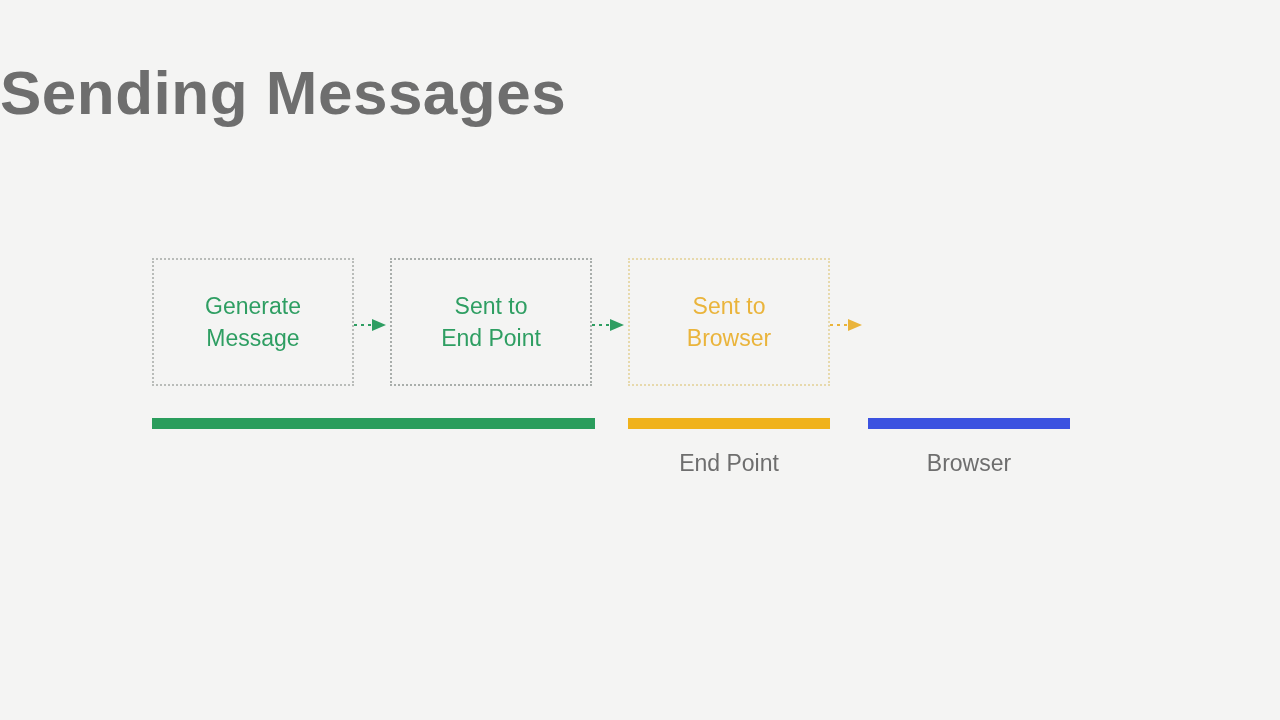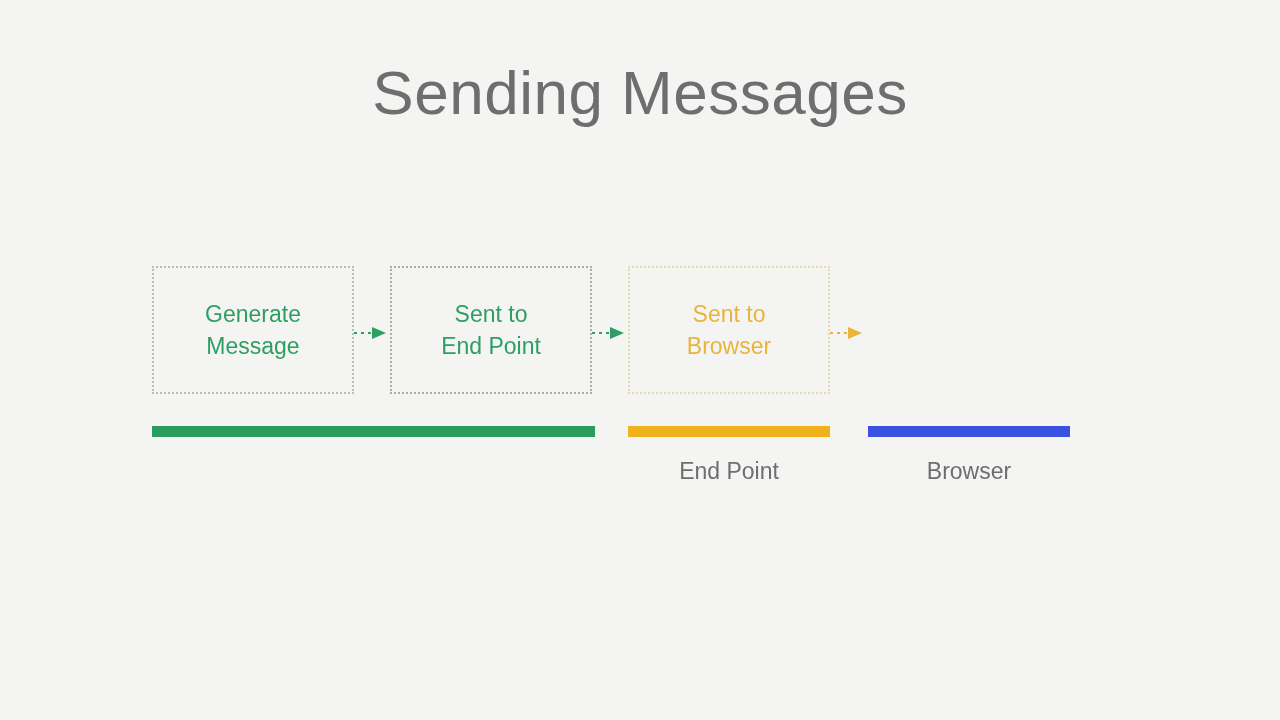--- a/index.html
+++ b/index.html
@@ -14,33 +14,32 @@
     overflow: hidden;
     position: relative;
   }
 
   
   .slide-title {
     position: absolute;
     top: 55px;
     left: 0;
     width: 1280px;
-    text-align: center;
     font-size: 62px;
-    font-weight: 400;
+    font-weight: 700;
     color: #6e6e6e;
     letter-spacing: 0.5px;
     line-height: 76px;
   }
 
   
   .diagram {
     position: absolute;
     left: 0;
-    top: 8px;
+    top: 0;
     width: 1280px;
     height: 569px;
   }
 
   
   .flow-box {
     position: absolute;
     top: 258px;
     height: 128px;
     box-sizing: border-box;

